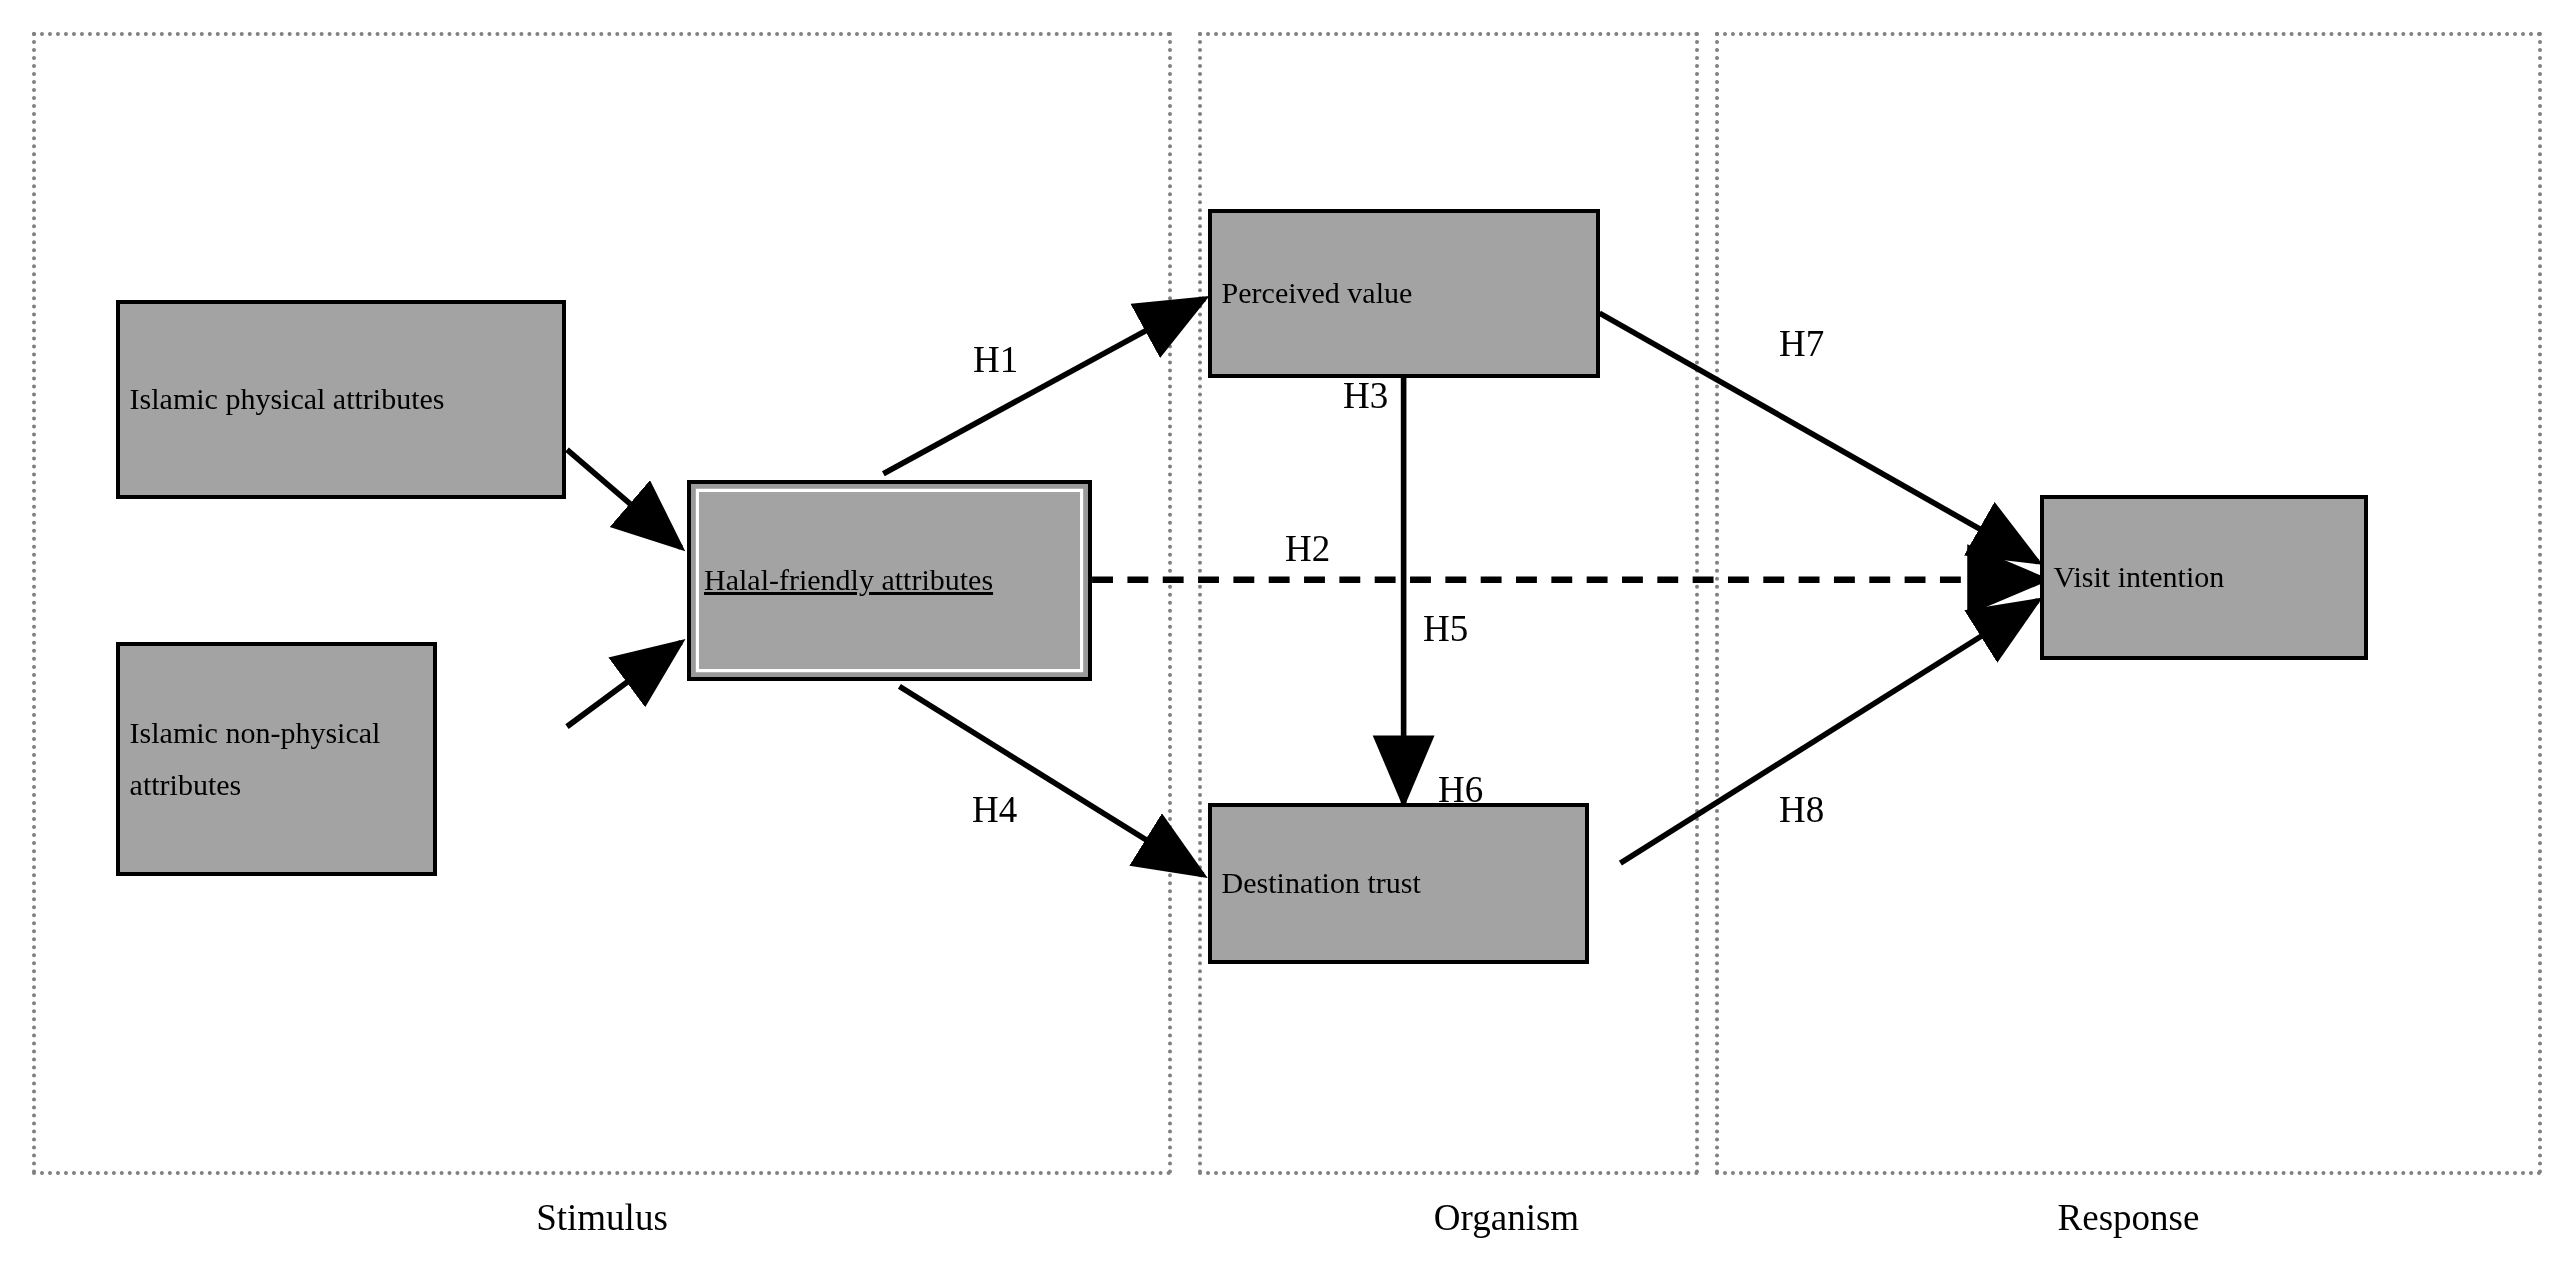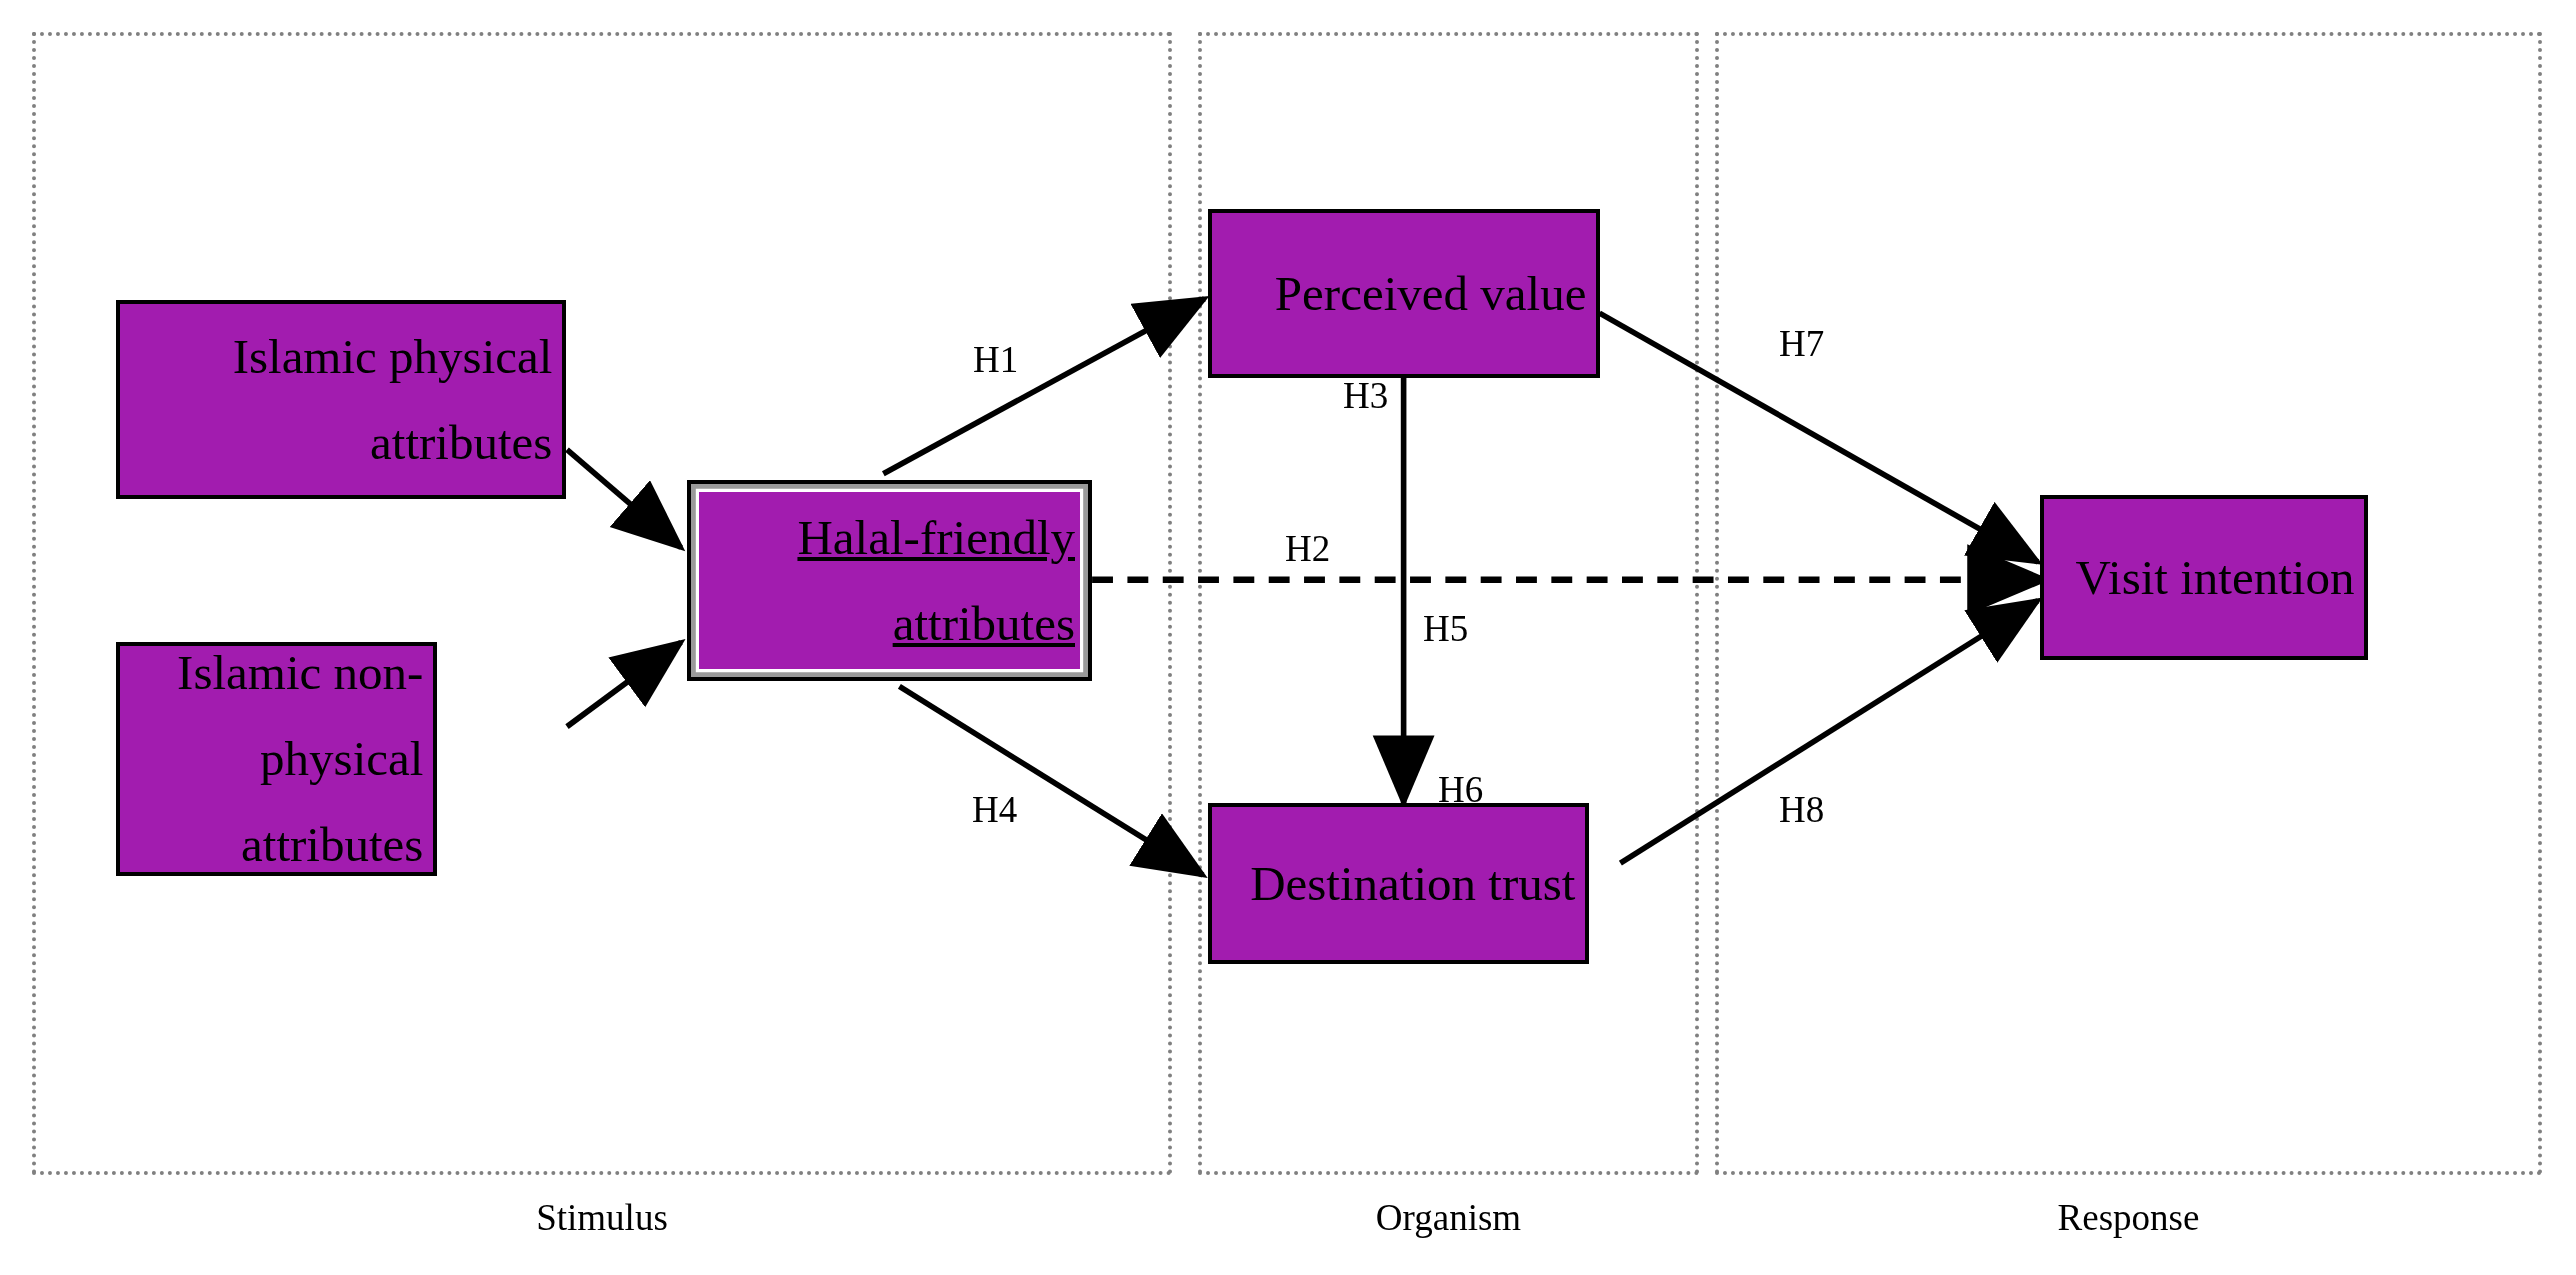--- a/index.html
+++ b/index.html
@@ -32,26 +32,26 @@
     font-size: 37px;
     line-height: 1.1;
     white-space: nowrap;
     color: #000000;
   }
   
   .node {
     position: absolute;
     box-sizing: border-box;
     border: 4.8px solid #000000;
-    background: #a21caf;
+    background: #a3a3a3;
     display: flex;
     align-items: center;
     justify-content: center;
-    text-align: right;
-    font-size: 49px;
+    text-align: left;
+    font-size: 30px;
     line-height: 1.75;
     padding: 3.2px 9.6px;
     z-index: 5;
   }
   .node.double {
     border: 4.8px solid #000000;
     outline: none;
     box-shadow: inset 0 0 0 4.8px #9a9a9a, inset 0 0 0 8px #ffffff;
     padding: 8px 13px;
   }
@@ -143,17 +143,17 @@
   <div class="edge-label" style="left:973px; top:341px;">H1</div>
   <div class="edge-label" style="left:1285px; top:530px;">H2</div>
   <div class="edge-label" style="left:1343px; top:377px;">H3</div>
   <div class="edge-label" style="left:972px; top:791px;">H4</div>
   <div class="edge-label" style="left:1423px; top:610px;">H5</div>
   <div class="edge-label" style="left:1431px; top:771px;margin-left:7px;">H6</div>
   <div class="edge-label" style="left:1779px; top:325px;">H7</div>
   <div class="edge-label" style="left:1779px; top:791px;">H8</div>
 
   <div class="panel-caption" style="left:32px; top:1198px; width:1140px;">Stimulus</div>
-  <div class="panel-caption" style="left:1198px; top:1198px; width:501px;">Organism</div>
+  <div class="panel-caption" style="left:1256px; top:1198px; width:501px;">Organism</div>
   <div class="panel-caption" style="left:1715px; top:1198px; width:827px;">Response</div>
 
 </div>
 
 
 </body></html>

